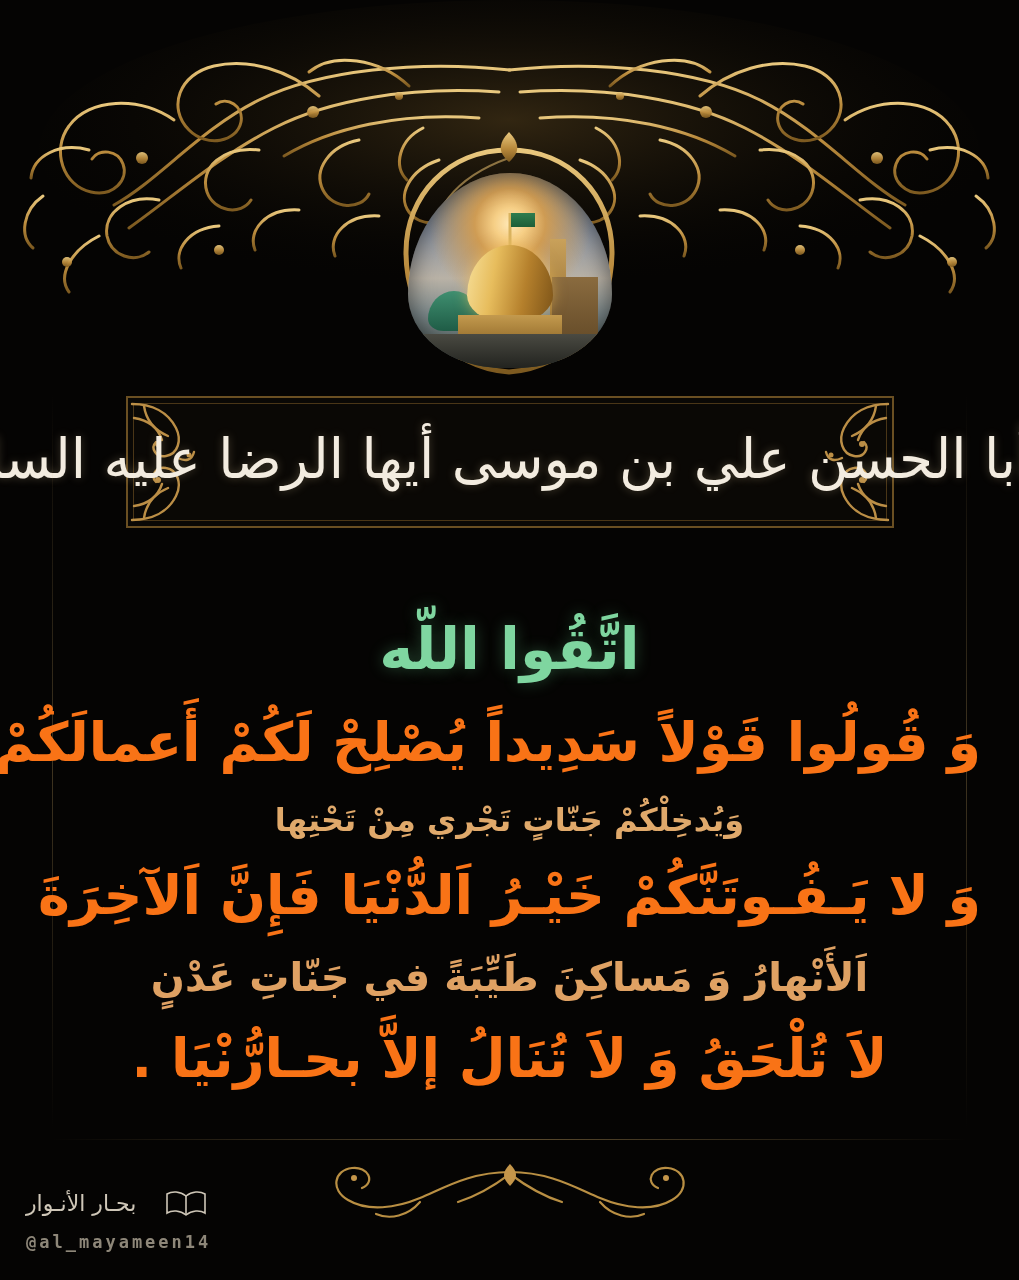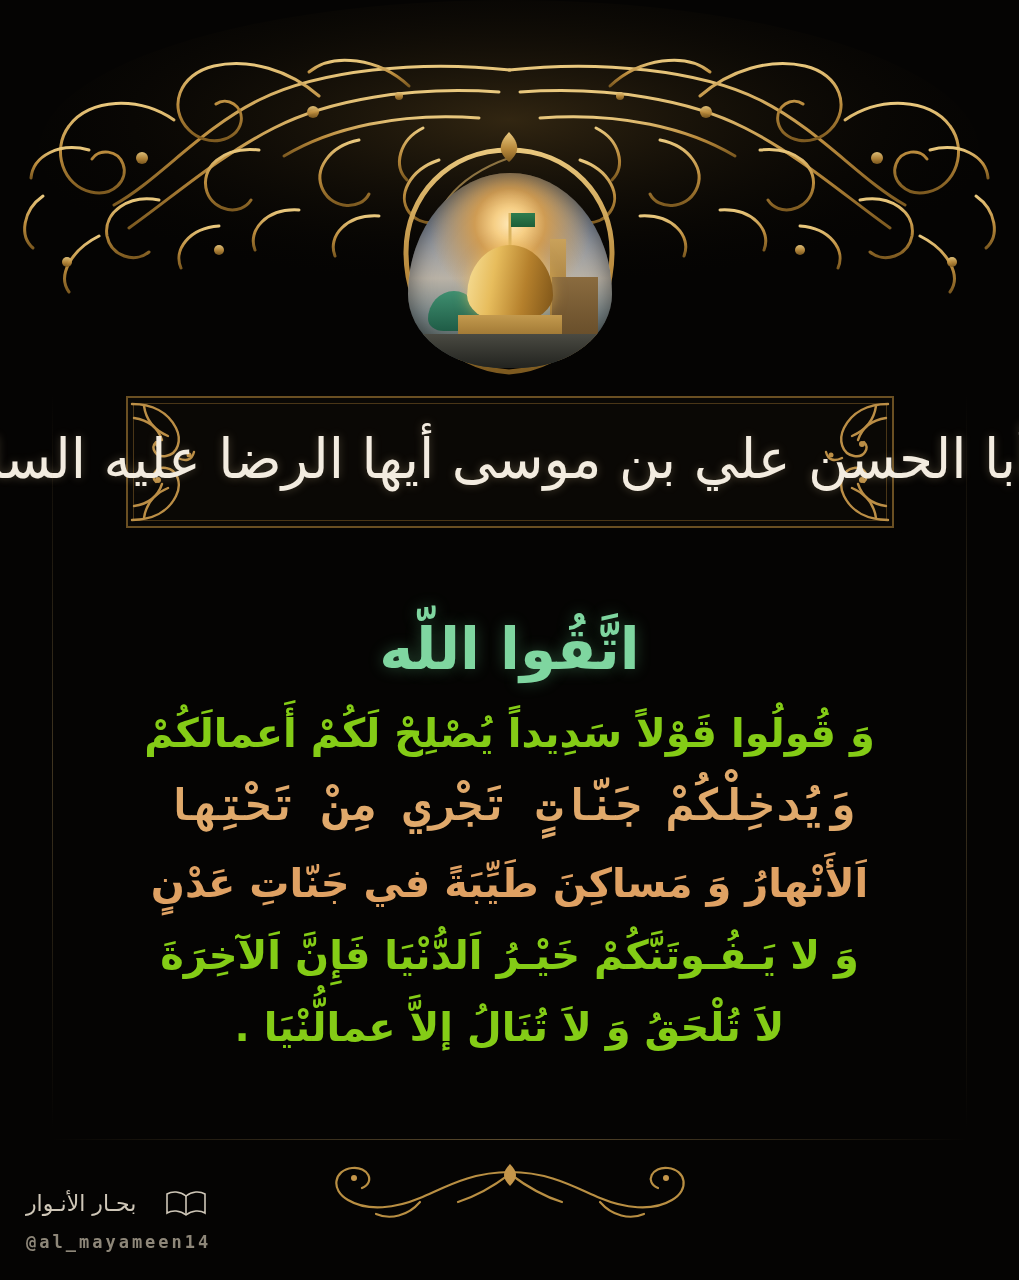--- a/index.html
+++ b/index.html
@@ -194,27 +194,26 @@
     font-family: "DejaVu Sans", sans-serif;
     font-weight: bold;
   }
   .l-head {
     color: #7fd6a0;
     font-size: 58px;
     margin-bottom: 6px;
     text-shadow: 0 0 16px rgba(110,220,150,.3);
   }
   .l-white {
-    color: #84cc16;
-    font-size: 40px;
+    color: #f97316;
+    font-size: 54px;
   }
   .l-gold {
     color: #e0a96b;
-    font-size: 44px;
-    font-family: Liberation Mono, monospace;
+    font-size: 32px;
   }
   .l-gold2 {
     color: #dfa163;
     font-size: 40px;
   }
   .hadith .line { margin: 17px 0; }
 
   
   .bottom-flourish {
     position: absolute;
@@ -416,23 +415,23 @@
   </div>
 
   <div class="side-rule-r"></div>
   <div class="side-rule-l"></div>
 
 
   <div class="hadith">
     <span class="line l-head">اتَّقُوا اللّه</span>
     <span class="line l-white">وَ قُولُوا قَوْلاً سَدِيداً يُصْلِحْ لَكُمْ أَعمالَكُمْ</span>
     <span class="line l-gold">وَيُدخِلْكُمْ جَنّاتٍ تَجْري مِنْ تَحْتِها</span>
+    <span class="line l-white">وَ لا يَـفُـوتَنَّكُمْ خَيْـرُ اَلدُّنْيَا فَإِنَّ اَلآخِرَةَ</span>
     <span class="line l-gold2">اَلأَنْهارُ وَ مَساكِنَ طَيِّبَةً في جَنّاتِ عَدْنٍ</span>
-    <span class="line l-white">وَ لا يَـفُـوتَنَّكُمْ خَيْـرُ اَلدُّنْيَا فَإِنَّ اَلآخِرَةَ</span>
-    <span class="line l-white">لاَ تُلْحَقُ وَ لاَ تُنَالُ إلاَّ عمالُّنْيَا .</span>
+    <span class="line l-white">لاَ تُلْحَقُ وَ لاَ تُنَالُ إلاَّ بحـارُّنْيَا .</span>
   </div>
 
   <div class="hairline"></div>
 
   <div class="bottom-flourish">
     <svg viewBox="0 0 420 70" xmlns="http://www.w3.org/2000/svg" aria-hidden="true">
       <g fill="none" stroke="#b98f43" stroke-width="2.2" stroke-linecap="round">
         <path d="M210 10 C250 10 276 26 300 36 C324 46 352 50 372 38 C390 28 386 8 368 6 C352 4 344 20 358 26"></path>
         <path d="M210 10 C170 10 144 26 120 36 C96 46 68 50 48 38 C30 28 34 8 52 6 C68 4 76 20 62 26"></path>
         <path d="M210 12 C226 24 242 34 262 40"></path>

